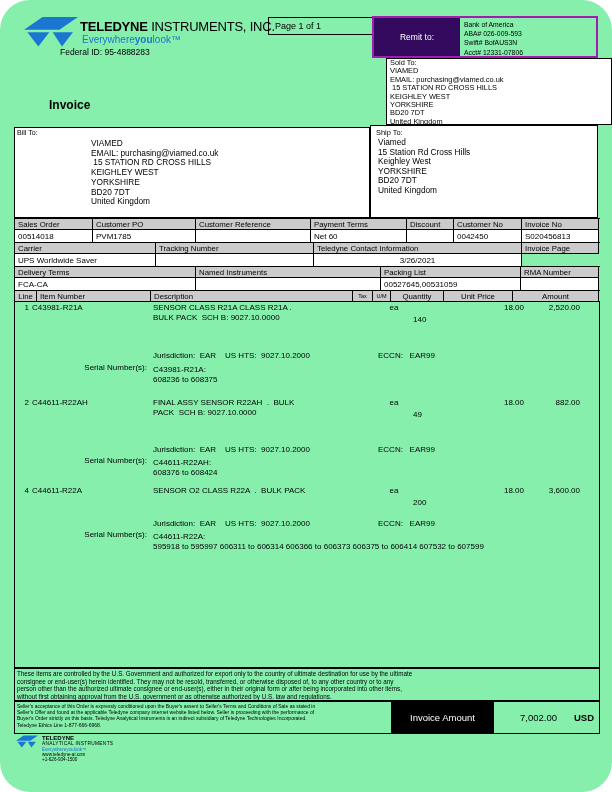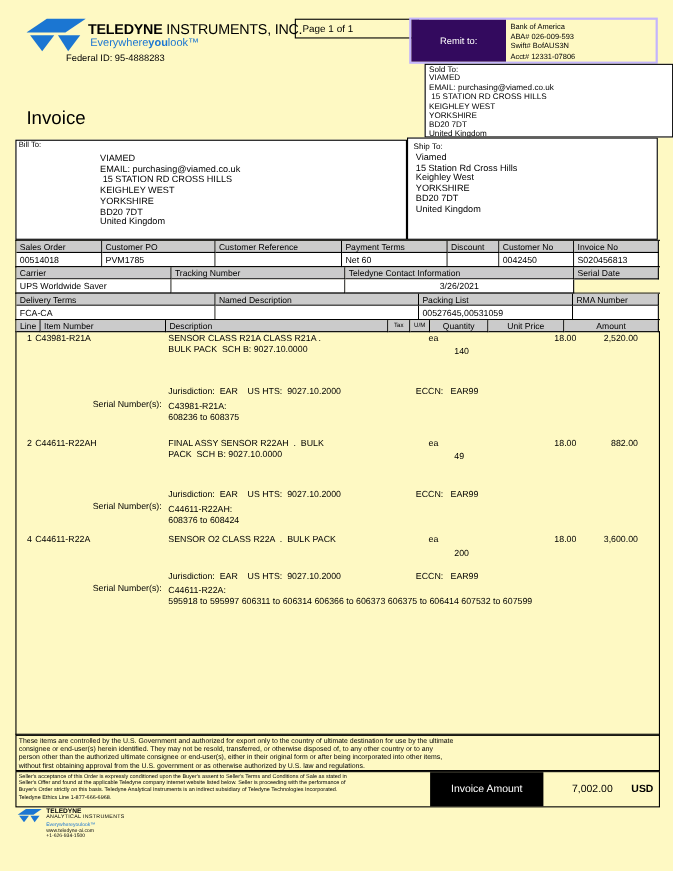--- a/index.html
+++ b/index.html
@@ -1,35 +1,35 @@
 <!DOCTYPE html>
 <html><head>
 <meta charset="utf-8">
 <style>
   * { margin:0; padding:0; box-sizing:border-box; }
   html,body { background:#fff; }
   .page {
-    position:relative; width:612px; height:792px; background:#fef9c3;
-    font-family:"Liberation Sans", sans-serif; color:#000; overflow:hidden;
+    position:relative; width:612px; height:792px; background:#86efac;
+    font-family:"Liberation Sans", sans-serif; color:#000; overflow:hidden;border-radius:30px;
   }
   .ml { white-space:pre-wrap; }
 
   
   .logo { position:absolute; left:24px; top:16px; }
   .company { position:absolute; left:80px; top:19px; font-size:13px; letter-spacing:-0.2px; }
   .company .b { font-weight:bold; }
   .tagline { position:absolute; left:82px; top:34px; font-size:10px; color:#1B76D2; }
   .tagline b { font-weight:bold; }
   .fedid { position:absolute; left:60px; top:47px; font-size:8.5px; }
   .pagebox { position:absolute; left:268px; top:17px; width:113px; height:18px; border:1.5px solid #000;
              font-size:9px; display:flex; align-items:center; padding-left:6px; }
-  .title { position:absolute; left:24px; top:98px; font-size:17px; font-weight:normal; }
-
-  
-  .remit { position:absolute; left:372px; top:16px; width:226px; height:42px; border:2px solid #c4b5fd; display:flex; }
+  .title { position:absolute; left:49px; top:98px; font-size:12px; font-weight:bold; }
+
+  
+  .remit { position:absolute; left:372px; top:16px; width:226px; height:42px; border:2px solid #a21caf; display:flex; }
   .remit-label { width:86px; background:#330A5E; color:#fff; font-size:8.5px; display:flex;
                  align-items:center; justify-content:center; }
   .remit-bank { flex:1; font-size:6.8px; line-height:9.2px; padding:2px 0 0 4px; }
   .addrbox { position:absolute; border:1.5px solid #000; background:#fff; }
   .sold { left:372px; top:58px; width:226px; height:67px;margin-left:14px; }
   .sold .addr-label, .sold .addr-lines { font-size:7.4px; line-height:8.4px; padding-left:3px; }
   .ship { left:370px; top:125px; width:228px; height:93px; }
   .ship .addr-label { font-size:7.4px; padding:2px 0 0 5px; }
   .ship .addr-lines { font-size:8.3px; line-height:9.6px; padding:1px 0 0 7px; }
   .bill { left:14px; top:127px; width:356px; height:91px; }
@@ -156,29 +156,29 @@
     <div class="vc">Net 60</div>
     <div class="vc"></div>
     <div class="vc">0042450</div>
     <div class="vc">S020456813</div>
   </div>
 
   <div class="itable t-b">
     <div class="hc">Carrier</div>
     <div class="hc">Tracking Number</div>
     <div class="hc">Teledyne Contact Information</div>
-    <div class="hc">Serial Date</div>
+    <div class="hc">Invoice Page</div>
     <div class="vc">UPS Worldwide Saver</div>
     <div class="vc"></div>
     <div class="vc ctr">3/26/2021</div>
   </div>
 
   <div class="itable t-c">
     <div class="hc">Delivery Terms</div>
-    <div class="hc">Named Description</div>
+    <div class="hc">Named Instruments</div>
     <div class="hc">Packing List</div>
     <div class="hc">RMA Number</div>
     <div class="vc">FCA-CA</div>
     <div class="vc"></div>
     <div class="vc">00527645,00531059</div>
     <div class="vc"></div>
   </div>
 
   <div class="itable t-li">
     <div class="hc ctr">Line</div>

